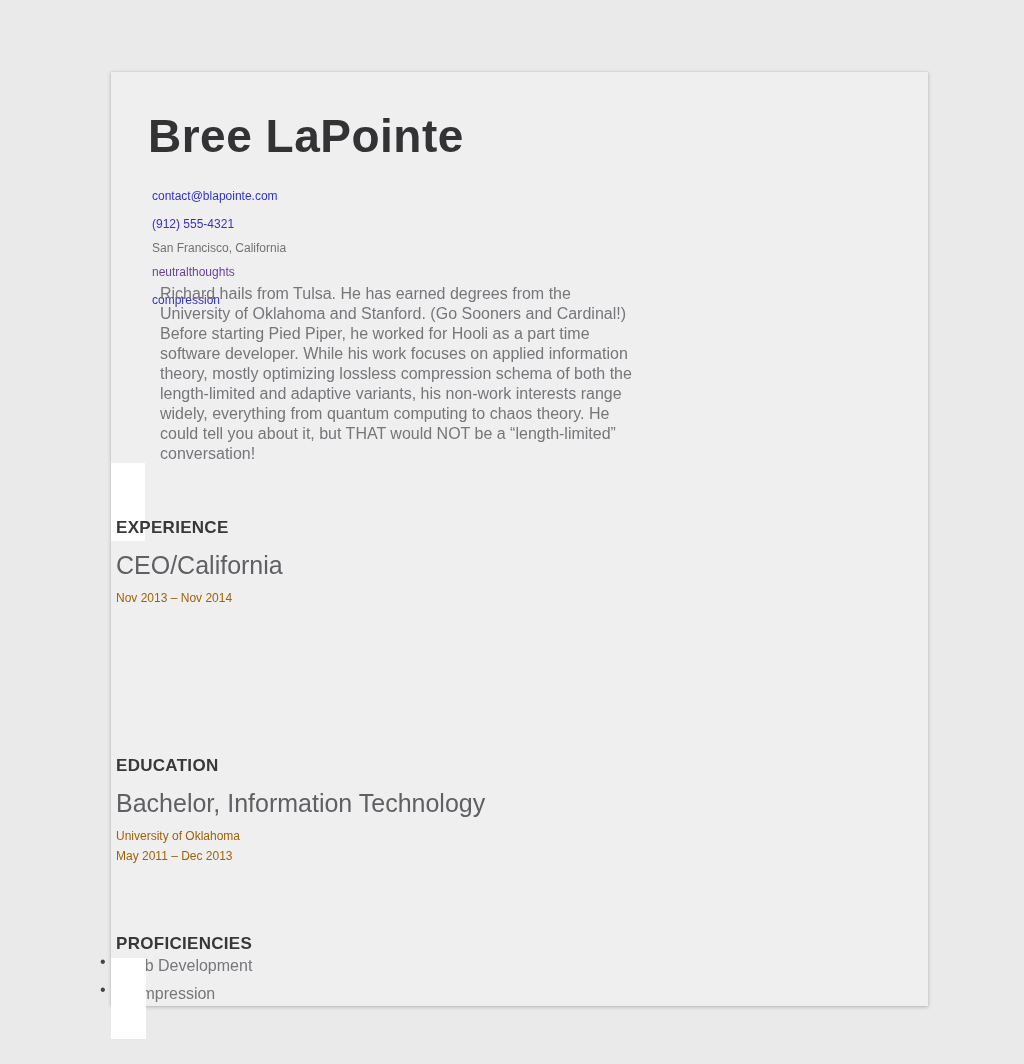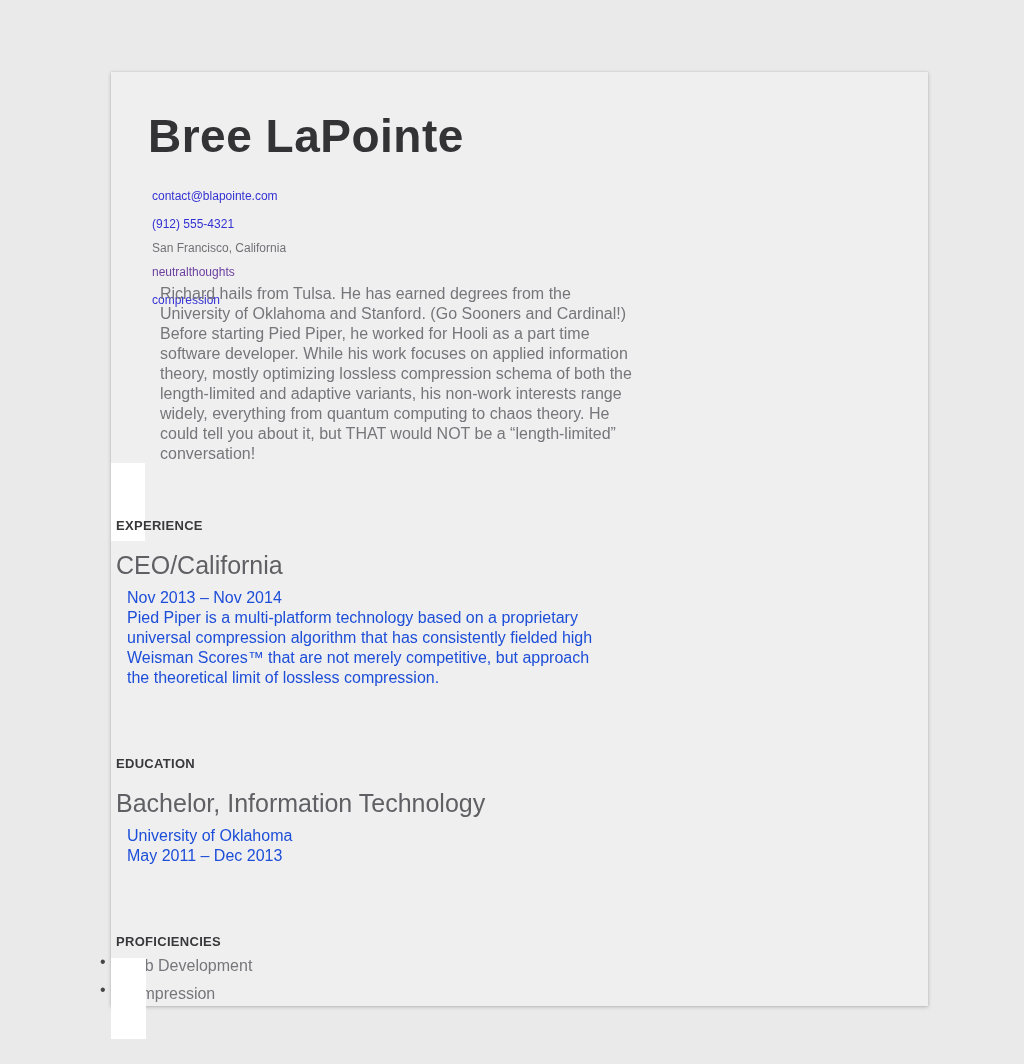--- a/index.html
+++ b/index.html
@@ -36,34 +36,34 @@
   .link-purple { color: #6a3f9e; }
   .contact .plain { color: #717175; }
 
   .summary {
     position: absolute; left: 33px; top: 208px; width: 482px;
     font-size: 16px; line-height: 20px; color: #76767a; margin-left: 12px;
   }
 
   .sec-heading {
     position: absolute; left: 1px;
-    font-size: 13px; font-weight: 700; color: #38383b; letter-spacing: 0.3px;
+    font-size: 17px; font-weight: 700; color: #38383b; letter-spacing: 0.3px;
   }
   .h-exp  { top: 442px; }
   .h-edu  { top: 680px; }
   .h-prof { top: 858px; }
 
   .item-title {
     position: absolute; left: 1px;
     font-size: 25px; line-height: 30px; font-weight: 400; color: #606064;
   }
   .t-exp { top: 474px; }
   .t-edu { top: 712px; }
 
-  .meta { position: absolute; left: 12px; font-size: 16px; line-height: 20px; color: #1d4ed8; }
+  .meta { position: absolute; left: 1px; font-size: 12px; line-height: 20px; color: #a16207; }
   .exp-dates { top: 512px; }
   .exp-desc  { top: 532px; width: 480px; }
   .edu-school{ top: 750px; text-align: center; }
   .edu-dates { top: 770px; }
 
   .prof-list { position: absolute; left: 2px; top: 876px; list-style: none; }
   .prof-list li {
     position: relative; font-size: 16px; line-height: 20px; color: #76767a;
   }
   .prof-list li::before {
@@ -90,21 +90,20 @@
         <span class="plain">San Francisco, California</span>
         <a href="#" class="link-purple">neutralthoughts</a>
         <a href="#" class="link-blue">compression</a>
       </div>
 
       <p class="summary">Richard hails from Tulsa. He has earned degrees from the University of Oklahoma and Stanford. (Go Sooners and Cardinal!) Before starting Pied Piper, he worked for Hooli as a part time software developer. While his work focuses on applied information theory, mostly optimizing lossless compression schema of both the length-limited and adaptive variants, his non-work interests range widely, everything from quantum computing to chaos theory. He could tell you about it, but THAT would NOT be a “length-limited” conversation!</p>
 
       <div class="sec-heading h-exp">EXPERIENCE</div>
       <div class="item-title t-exp">CEO/California</div>
       <div class="meta exp-dates">Nov 2013 – Nov 2014</div>
-      <p class="meta exp-desc">Pied Piper is a multi-platform technology based on a proprietary universal compression algorithm that has consistently fielded high Weisman Scores™ that are not merely competitive, but approach the theoretical limit of lossless compression.</p>
 
       <div class="sec-heading h-edu">EDUCATION</div>
       <div class="item-title t-edu">Bachelor, Information Technology</div>
       <div class="meta edu-school">University of Oklahoma</div>
       <div class="meta edu-dates">May 2011 – Dec 2013</div>
 
       <div class="sec-heading h-prof">PROFICIENCIES</div>
       <ul class="prof-list">
         <li>Web Development</li>
         <li>Compression</li>

